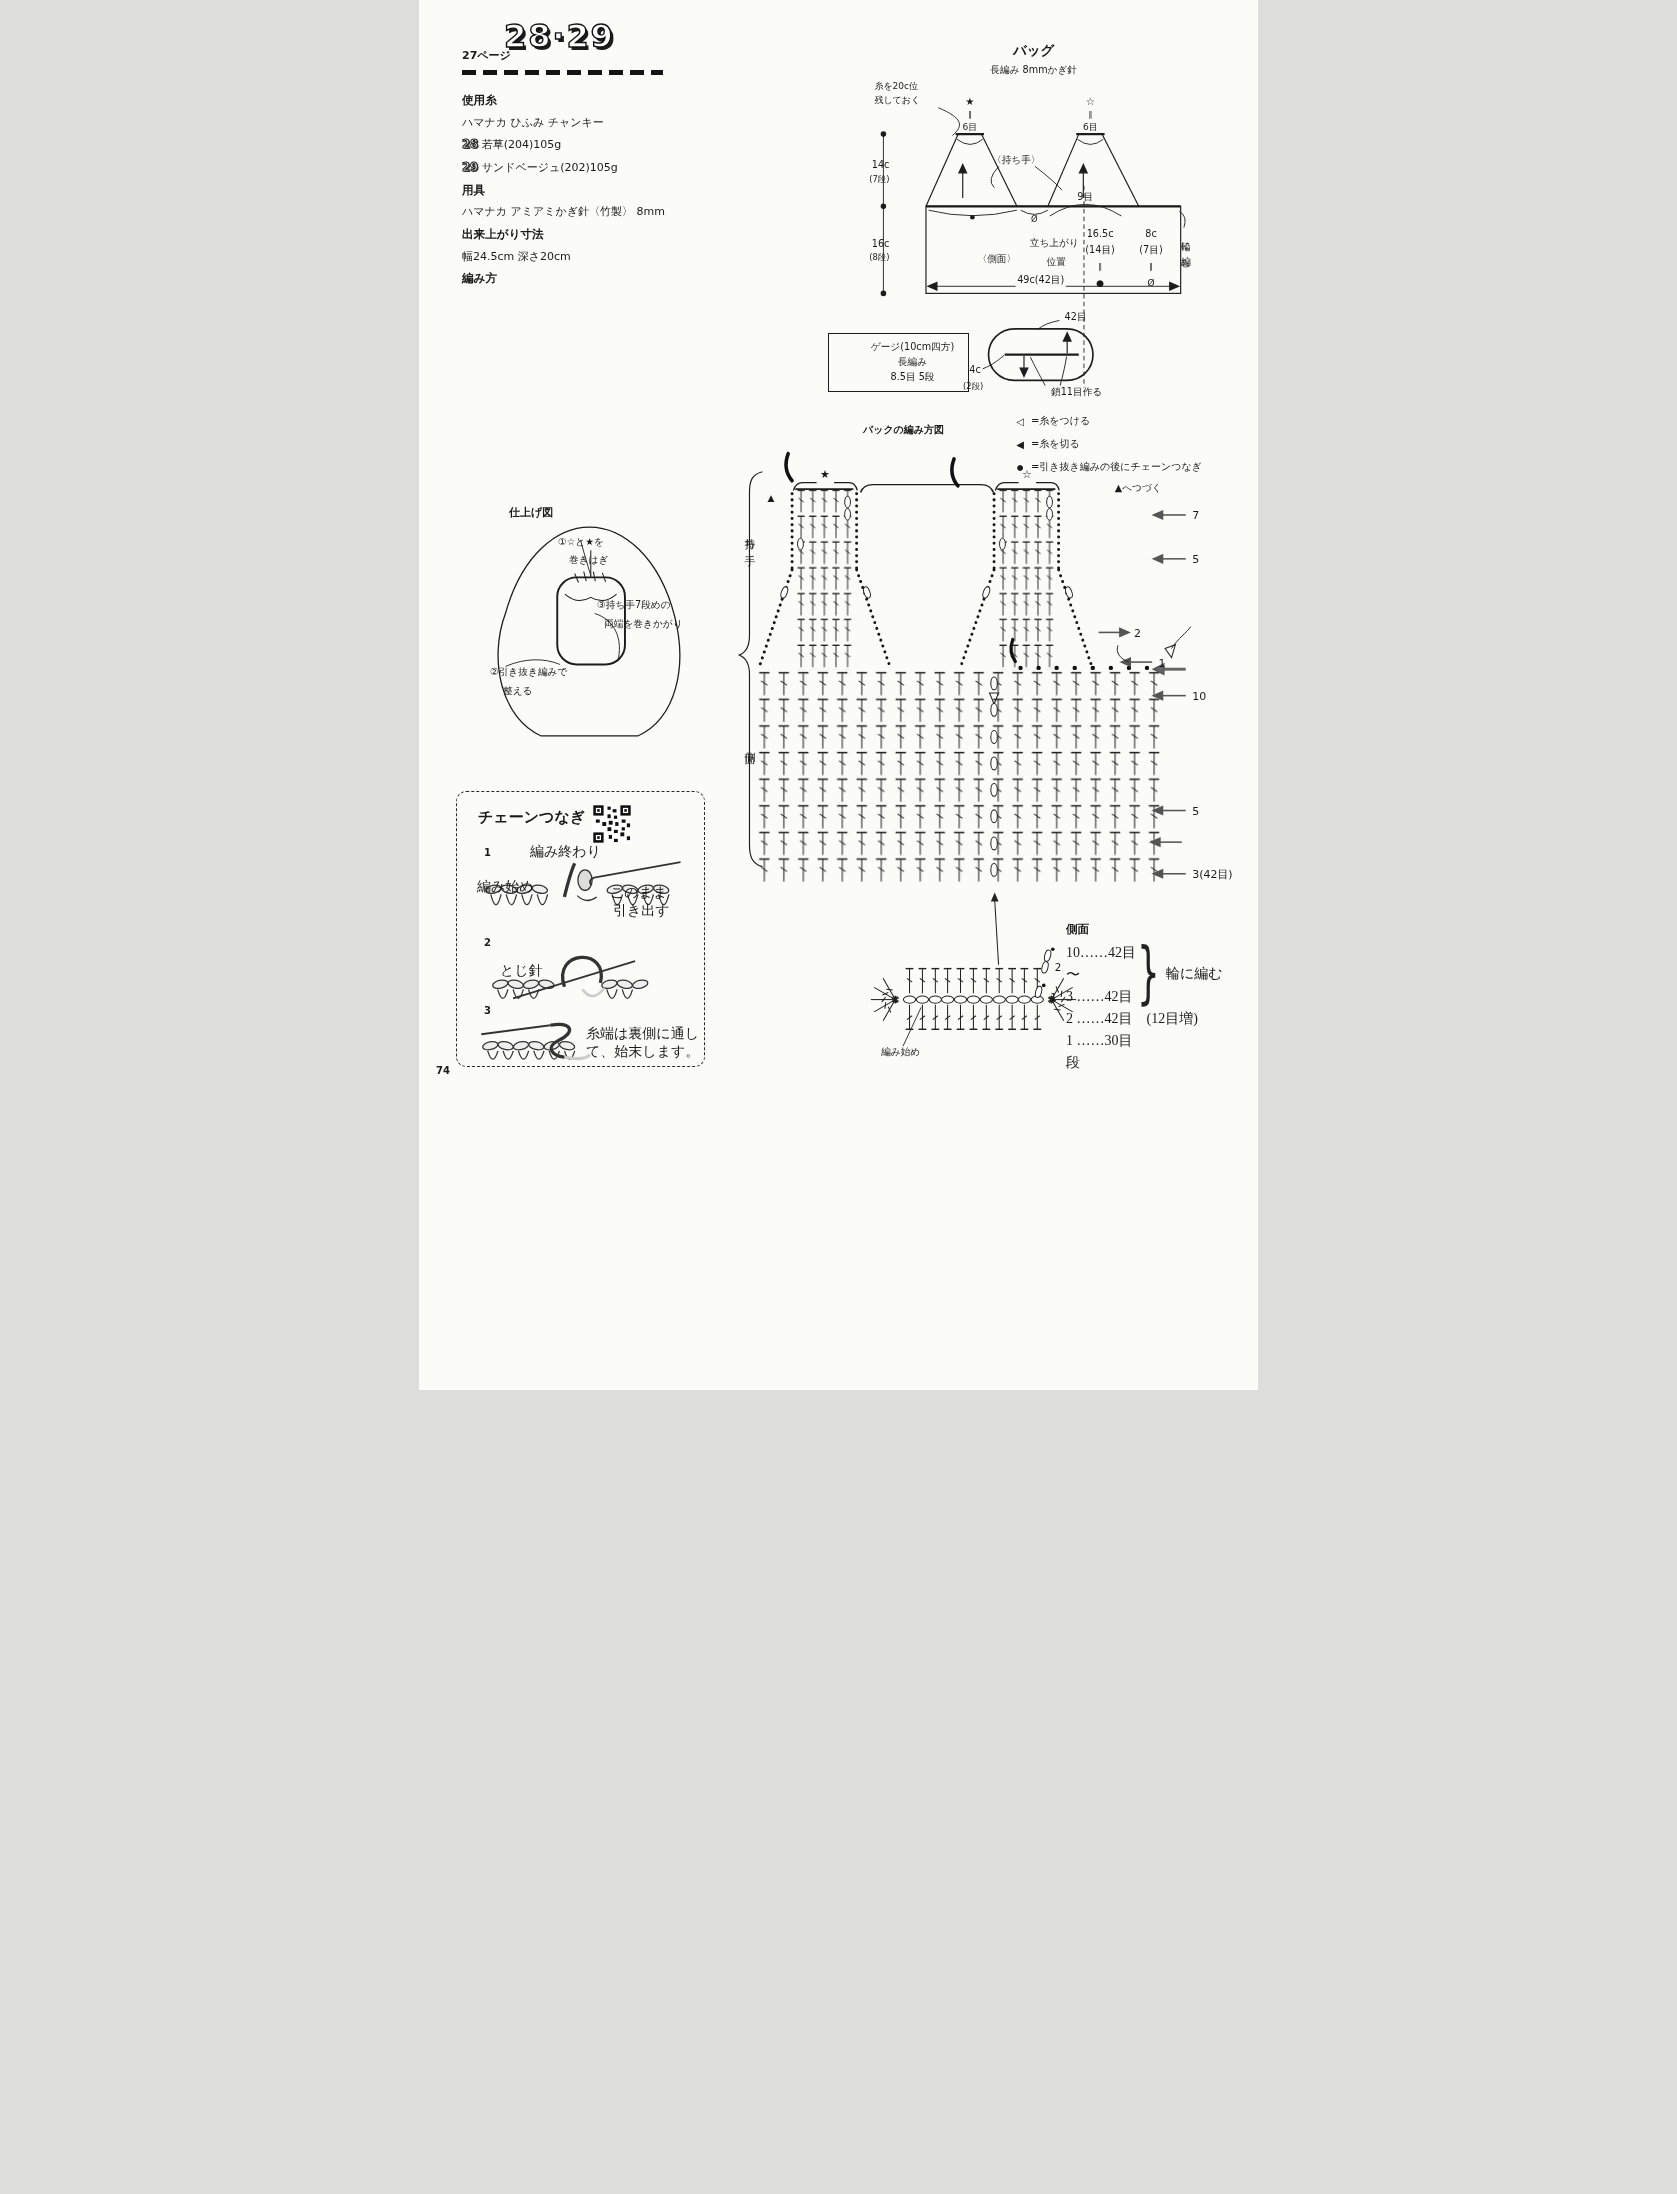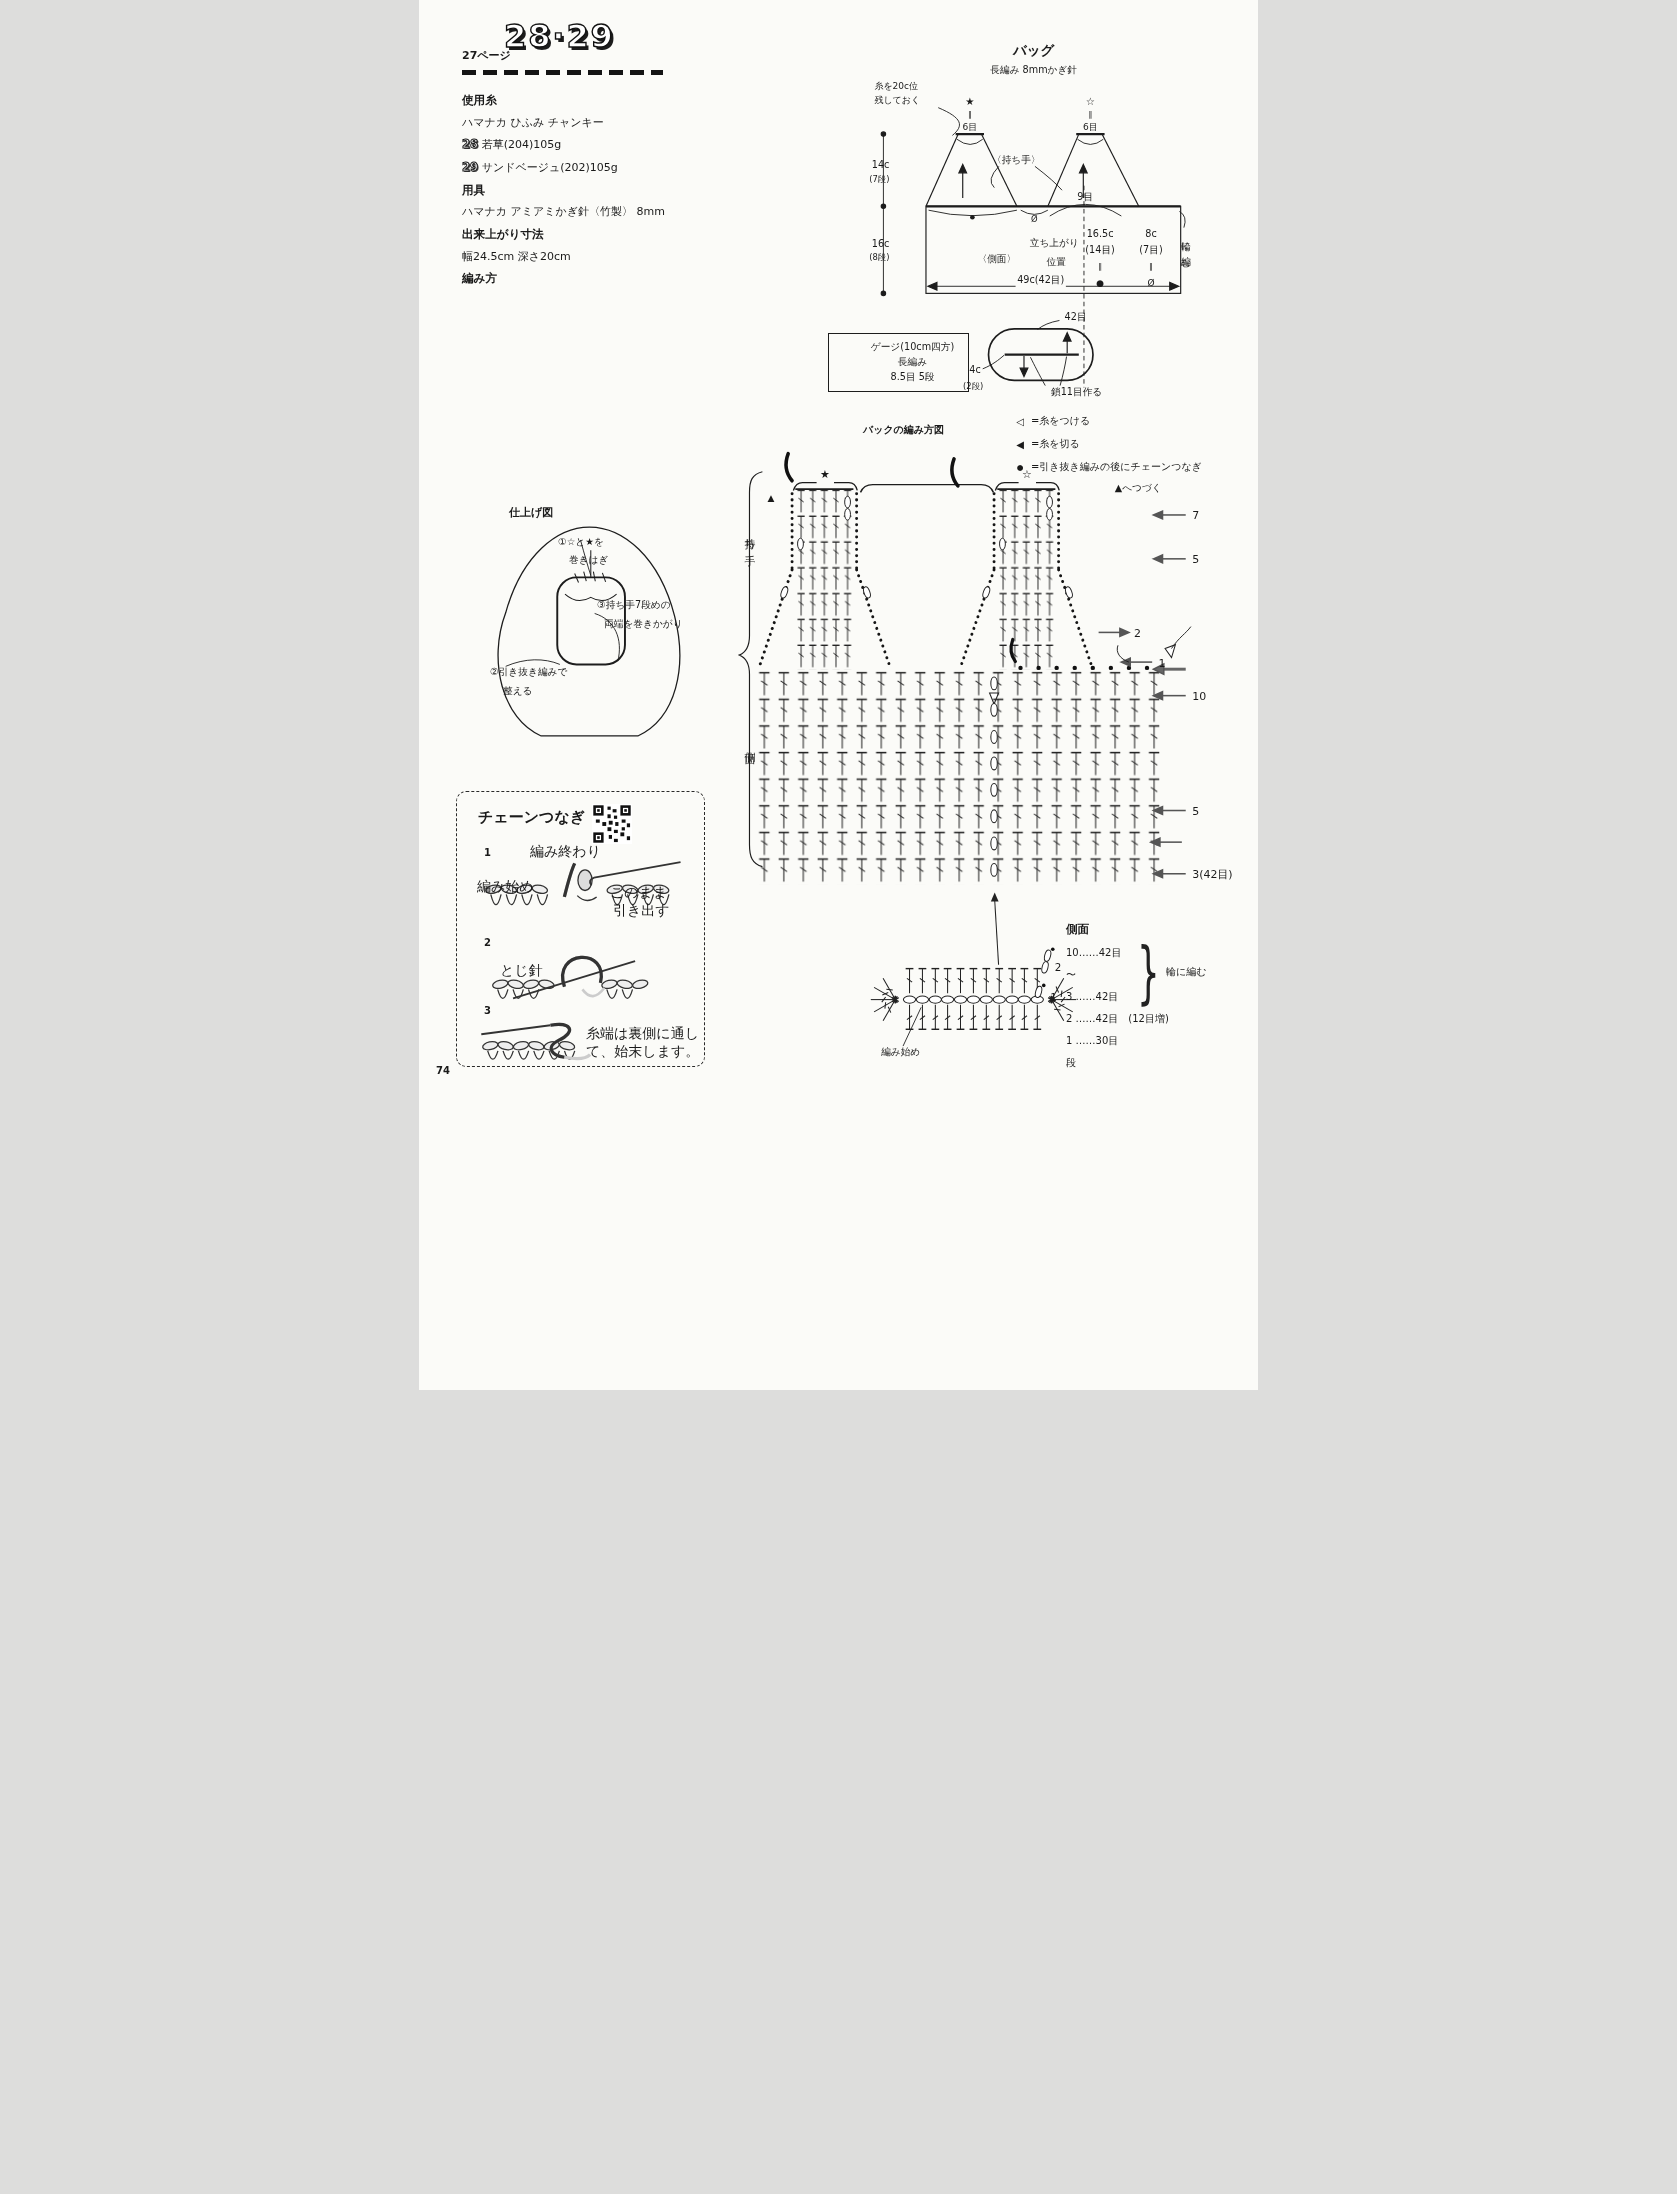--- a/index.html
+++ b/index.html
@@ -1,20 +1,20 @@
 <!DOCTYPE html>
 <html style="font-size:10.3px"><head>
 <meta charset="utf-8">
 <style>
   html,body{margin:0;padding:0;background:#dddddc;}
   .page{position:relative;width:839px;height:1390px;margin:0 auto;background:#fbfbf8;
         font-family:"DejaVu Sans","Liberation Sans",sans-serif;color:#1a1a1a;overflow:hidden;}
   .abs{position:absolute;}
   .b{font-weight:700;}
-  .t14{font-size:14px;} .t15{font-size:9.7px;} .t16{font-size:10px;} .t17{font-size:11px;}
+  .t14{font-size:14px;} .t15{font-size:9.7px;} .t16{font-size:14px;font-family:Liberation Serif, serif;} .t17{font-size:11px;}
   .t18{font-size:11.6px;} .t20{font-size:10px;} .t21{font-size:11px;} .t23{font-size:15px;}
   .onum{color:#fff;-webkit-text-stroke:1px #161616;text-shadow:1.3px 1.3px 0 #444;font-weight:800;}
   .bignum{font-size:32px;letter-spacing:1.9px;color:#fff;-webkit-text-stroke:1.4px #111;
           text-shadow:2.6px 2.6px 0 #1c1c1c;font-weight:800;}
   .dashrule{height:5.2px;background:repeating-linear-gradient(90deg,#141414 0 13.6px,transparent 13.6px 21px);}
   .matline{margin-bottom:5.8px;line-height:1.45;}
   .steps div{margin-bottom:2.6px;line-height:1.72;}
   .gaugebox{border:1.6px solid #1d1d1d;text-align:center;padding-top:5.2px;line-height:1.55;padding-left:28px;}
   .cjbox{border:1.9px dashed #2a2a2a;border-radius:10.3px;}
   .legrow{display:flex;gap:3.9px;align-items:center;margin-bottom:9px;font-size:10px;}

